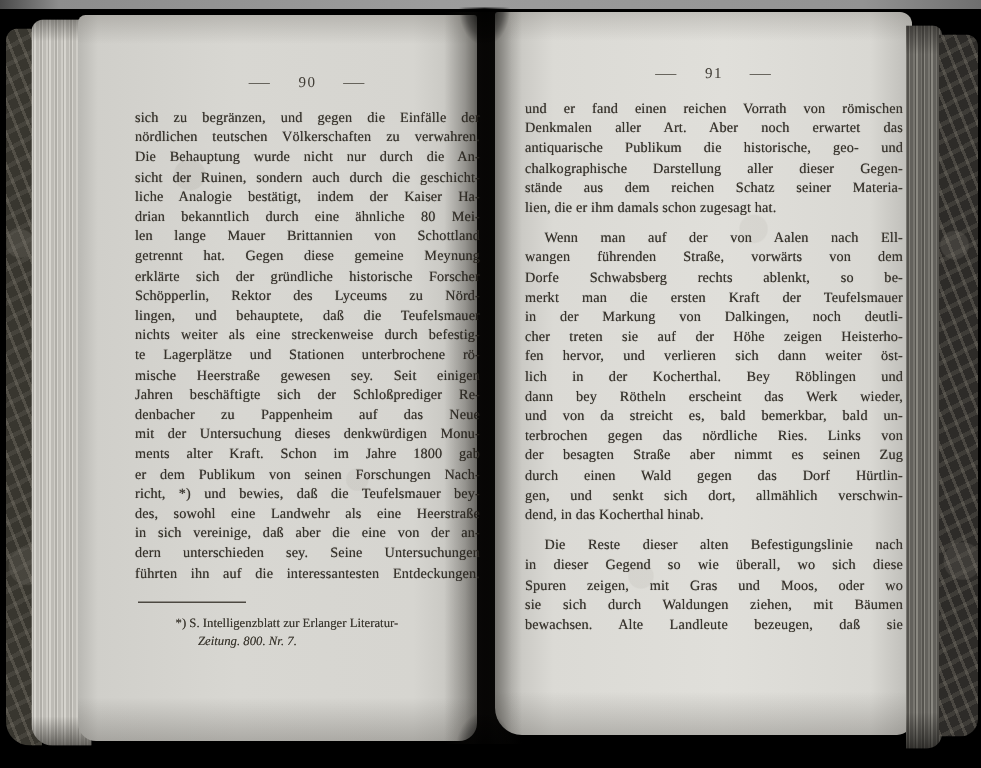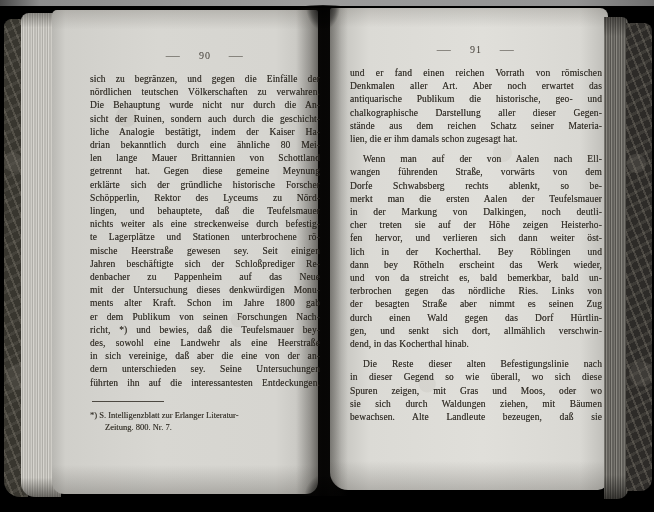--- a/index.html
+++ b/index.html
@@ -99,22 +99,22 @@
   .para{margin:0;}
   .para + .para{margin-top:7px;}
   .tline{text-align:justify;text-align-last:justify;}
   .tline.last-left{text-align-last:left;}
   .para.indent .tline:first-child{text-indent:13px;}
   .footnote-rule{
     width:72px;border:0;border-top:1px solid #4c4841;
     margin:11px 0 7px 2px;
   }
   .footnote{font-size:8.5px;line-height:12.5px;color:#3b372f;
-    text-shadow:0 0 .4px rgba(59,55,47,.7);}
-  .fn-line + .fn-line{padding-left:15px;}
+    text-shadow:0 0 .4px rgba(59,55,47,.7);margin-left:27px;}
+  .fn-line + .fn-line{padding-left:15px;font-style:italic;}
 </style>
 </head>
 <body>
 
 <div class="surface-strip"></div>
 
 <div class="book">
 
   <div class="cover cover-left"></div>
   <div class="fore-edge-left"></div>
@@ -175,21 +175,21 @@
             <div class="tline">Denkmalen aller Art.  Aber noch erwartet das</div>
             <div class="tline">antiquarische Publikum die historische, geo- und</div>
             <div class="tline">chalkographische Darstellung aller dieser Gegen-</div>
             <div class="tline">stände aus dem reichen Schatz seiner Materia-</div>
             <div class="tline last-left">lien, die er ihm damals schon zugesagt hat.</div>
           </div>
           <div class="para indent">
             <div class="tline">Wenn man auf der von Aalen nach Ell-</div>
             <div class="tline">wangen führenden Straße, vorwärts von dem</div>
             <div class="tline">Dorfe Schwabsberg rechts ablenkt, so be-</div>
-            <div class="tline">merkt man die ersten Aalen der Teufelsmauer</div>
+            <div class="tline">merkt man die ersten Kraft der Teufelsmauer</div>
             <div class="tline">in der Markung von Dalkingen, noch deutli-</div>
             <div class="tline">cher treten sie auf der Höhe zeigen Heisterho-</div>
             <div class="tline">fen hervor, und verlieren sich dann weiter öst-</div>
             <div class="tline">lich in der Kocherthal.  Bey Röblingen und</div>
             <div class="tline">dann bey Rötheln erscheint das Werk wieder,</div>
             <div class="tline">und von da streicht es, bald bemerkbar, bald un-</div>
             <div class="tline">terbrochen gegen das nördliche Ries.  Links von</div>
             <div class="tline">der besagten Straße aber nimmt es seinen Zug</div>
             <div class="tline">durch einen Wald gegen das Dorf Hürtlin-</div>
             <div class="tline">gen, und senkt sich dort, allmählich verschwin-</div>

